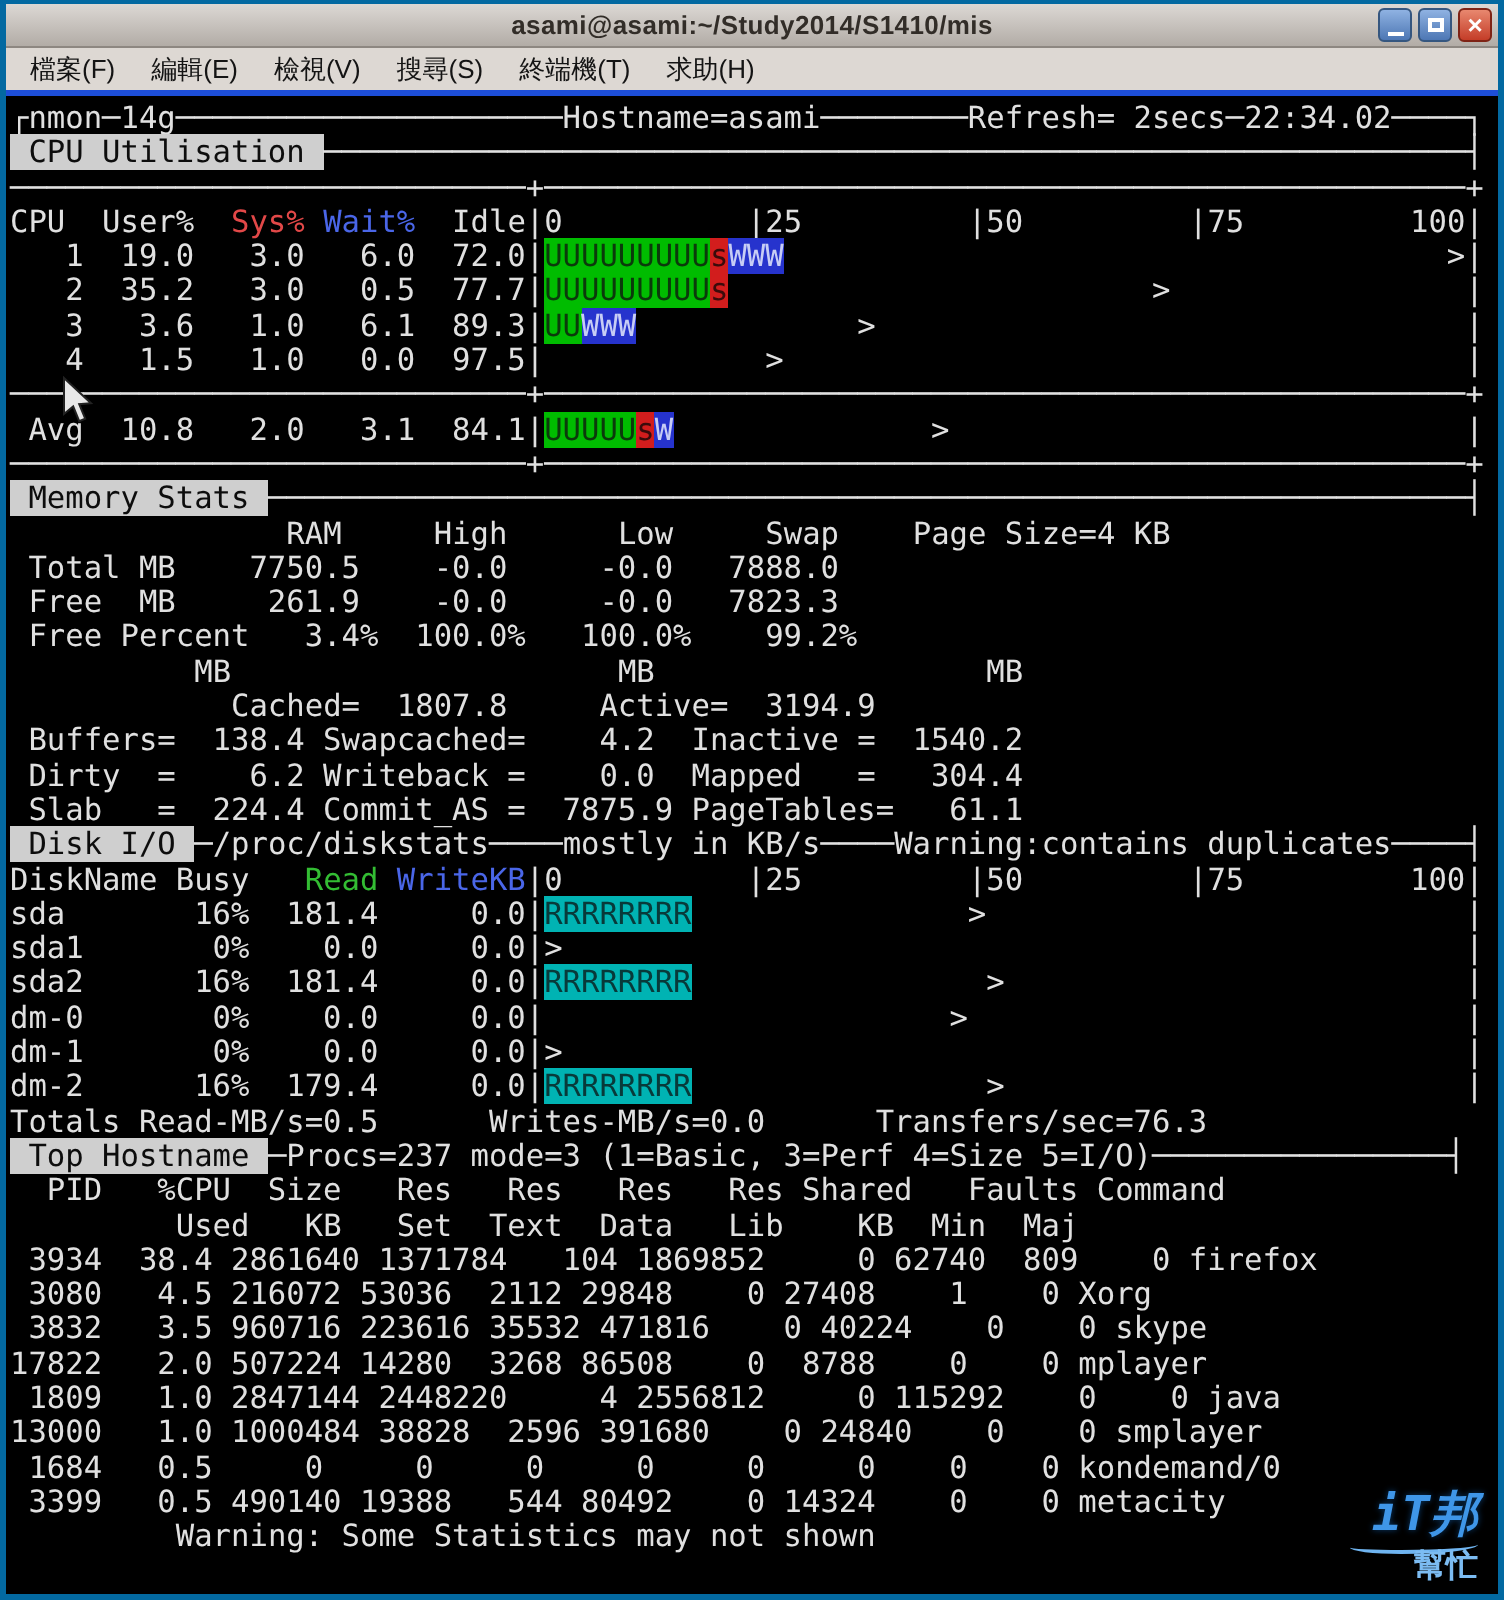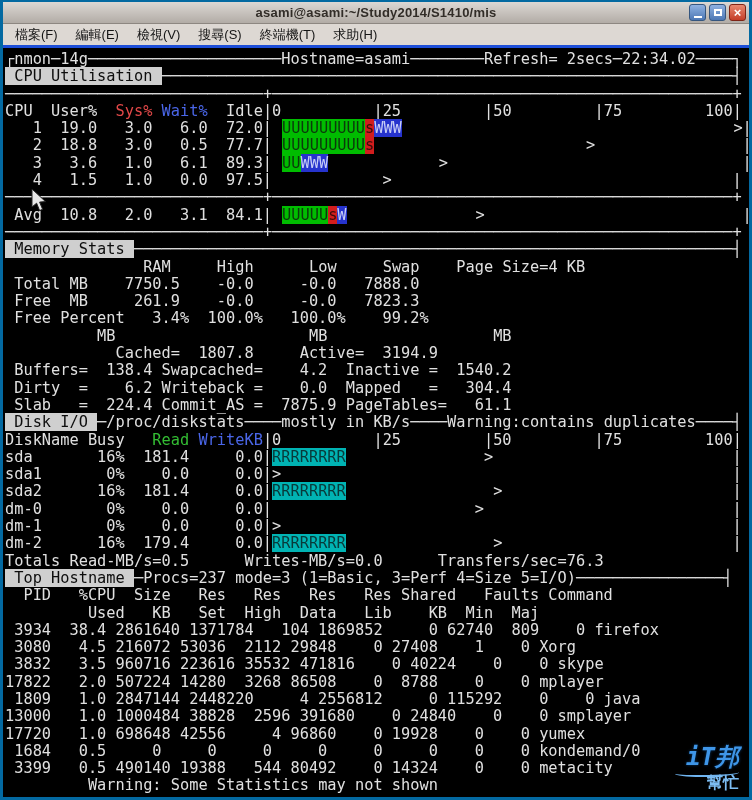--- a/index.html
+++ b/index.html
@@ -34,21 +34,21 @@
   
   .terminal { position:relative; width:746px; height:749px; background:#000;
               overflow:hidden; padding:3px 0 0 2px;
               font-family:"DejaVu Sans Mono", monospace;
               font-size:15.3px; line-height:17.3px; }
   .tl { white-space:pre; color:#e0e0e0; }
   .terminal .r   { color:var(--red); }
   .terminal .g   { color:var(--green); }
   .terminal .b   { color:var(--blue); }
   .terminal .rev { background:var(--revbg); color:#0d0d0d; }
-  .terminal .bu  { background:var(--ubg); color:#0b3a0b;margin-left:10px; }
+  .terminal .bu  { background:var(--ubg); color:#0b3a0b; }
   .terminal .bs  { background:var(--sbg); color:#3a0b0b; }
   .terminal .bw  { background:var(--wbg); color:#c7cdf5; }
   .terminal .br  { background:var(--rbg); color:#083a3a; }
 
   
   .watermark { position:absolute; right:10px; bottom:8px; text-align:right;
                pointer-events:none; }
   .wm-top { display:block; font-style:italic; font-weight:bold; font-size:24px;
             line-height:24px; color:#3f96e8; text-shadow:0 0 3px #0a3a6a; }
   .wm-bottom { display:block; font-weight:bold; font-size:16px;
@@ -88,21 +88,21 @@
     <span class="menu-item">求助(H)</span>
   </div>
 
   <div class="terminal">
     <div id="term-lines">
         <div class="tl"><span>┌nmon─14g</span><span>─────────────────────</span><span>Hostname=asami</span><span>────────</span><span>Refresh= 2secs</span><span>─</span><span>22:34.02</span><span>────</span><span>┐</span></div>
         <div class="tl"><span class="rev"> CPU Utilisation </span><span>──────────────────────────────────────────────────────────────</span><span>┤</span></div>
         <div class="tl"><span>────────────────────────────</span><span>+</span><span>──────────────────────────────────────────────────</span><span>+</span></div>
         <div class="tl"><span>CPU  User%  </span><span class="r">Sys%</span><span> </span><span class="b">Wait%</span><span>  Idle</span><span>|0</span><span>          </span><span>|25</span><span>         </span><span>|50</span><span>         </span><span>|75</span><span>         </span><span>100|</span></div>
         <div class="tl"><span>   1  19.0   3.0   6.0  72.0|</span><span class="bu">UUUUUUUUU</span><span class="bs">s</span><span class="bw">WWW</span><span>                                    </span><span>&gt;|</span></div>
-        <div class="tl"><span>   2  18.8   3.0   0.5  77.7|</span><span class="bu">UUUUUUUUU</span><span class="bs">s</span><span>                       </span><span>&gt;</span><span>                </span><span>|</span></div>
+        <div class="tl"><span>   2  35.2   3.0   0.5  77.7|</span><span class="bu">UUUUUUUUU</span><span class="bs">s</span><span>                       </span><span>&gt;</span><span>                </span><span>|</span></div>
         <div class="tl"><span>   3   3.6   1.0   6.1  89.3|</span><span class="bu">UU</span><span class="bw">WWW</span><span>            </span><span>&gt;</span><span>                                </span><span>|</span></div>
         <div class="tl"><span>   4   1.5   1.0   0.0  97.5|</span><span>            </span><span>&gt;</span><span>                                     </span><span>|</span></div>
         <div class="tl"><span>────────────────────────────</span><span>+</span><span>──────────────────────────────────────────────────</span><span>+</span></div>
         <div class="tl"><span> Avg  10.8   2.0   3.1  84.1|</span><span class="bu">UUUUU</span><span class="bs">s</span><span class="bw">W</span><span>              </span><span>&gt;</span><span>                            </span><span>|</span></div>
         <div class="tl"><span>────────────────────────────</span><span>+</span><span>──────────────────────────────────────────────────</span><span>+</span></div>
         <div class="tl"><span class="rev"> Memory Stats </span><span>─────────────────────────────────────────────────────────────────</span><span>┤</span></div>
         <div class="tl"><span>               </span><span>RAM</span><span>     </span><span>High</span><span>      </span><span>Low</span><span>     </span><span>Swap</span><span>    </span><span>Page Size=4 KB</span></div>
         <div class="tl"><span> Total MB    7750.5    -0.0     -0.0   7888.0</span></div>
         <div class="tl"><span> Free  MB     261.9    -0.0     -0.0   7823.3</span></div>
         <div class="tl"><span> Free Percent   3.4%  100.0%   100.0%    99.2%</span></div>
@@ -115,28 +115,27 @@
         <div class="tl"><span>DiskName Busy   </span><span class="g">Read</span><span> </span><span class="b">WriteKB</span><span>|0</span><span>          </span><span>|25</span><span>         </span><span>|50</span><span>         </span><span>|75</span><span>         </span><span>100|</span></div>
         <div class="tl"><span>sda       16%  181.4     0.0|</span><span class="br">RRRRRRRR</span><span>               </span><span>&gt;</span><span>                          </span><span>|</span></div>
         <div class="tl"><span>sda1       0%    0.0     0.0|</span><span>&gt;</span><span>                                                 </span><span>|</span></div>
         <div class="tl"><span>sda2      16%  181.4     0.0|</span><span class="br">RRRRRRRR</span><span>                </span><span>&gt;</span><span>                         </span><span>|</span></div>
         <div class="tl"><span>dm-0       0%    0.0     0.0|</span><span>                      </span><span>&gt;</span><span>                           </span><span>|</span></div>
         <div class="tl"><span>dm-1       0%    0.0     0.0|</span><span>&gt;</span><span>                                                 </span><span>|</span></div>
         <div class="tl"><span>dm-2      16%  179.4     0.0|</span><span class="br">RRRRRRRR</span><span>                </span><span>&gt;</span><span>                         </span><span>|</span></div>
         <div class="tl"><span>Totals Read-MB/s=0.5      Writes-MB/s=0.0      Transfers/sec=76.3</span></div>
         <div class="tl"><span class="rev"> Top Hostname </span><span>─Procs=237 mode=3 (1=Basic, 3=Perf 4=Size 5=I/O)</span><span>────────────────</span><span>┤</span></div>
         <div class="tl"><span>  PID   %CPU  Size   Res   Res   Res   Res Shared   Faults Command</span></div>
-        <div class="tl"><span>         </span><span>Used   KB   Set  High  Data   Lib    KB  Min  Maj</span></div>
+        <div class="tl"><span>         </span><span>Used   KB   Set  Text  Data   Lib    KB  Min  Maj</span></div>
         <div class="tl"><span> 3934  38.4 2861640 1371784   104 1869852     0 62740  809    0 firefox</span></div>
         <div class="tl"><span> 3080   4.5 216072 53036  2112 29848    0 27408    1    0 Xorg</span></div>
         <div class="tl"><span> 3832   3.5 960716 223616 35532 471816    0 40224    0    0 skype</span></div>
         <div class="tl"><span>17822   2.0 507224 14280  3268 86508    0  8788    0    0 mplayer</span></div>
         <div class="tl"><span> 1809   1.0 2847144 2448220     4 2556812     0 115292    0    0 java</span></div>
         <div class="tl"><span>13000   1.0 1000484 38828  2596 391680    0 24840    0    0 smplayer</span></div>
-        <div class="tl"><span>17720   1.0 698648 42556     4 96860    0 19928    0    0 yumex</span></div>
         <div class="tl"><span> 1684   0.5     0     0     0     0     0     0    0    0 kondemand/0</span></div>
         <div class="tl"><span> 3399   0.5 490140 19388   544 80492    0 14324    0    0 metacity</span></div>
         <div class="tl"><span>         </span><span>Warning: Some Statistics may not shown</span></div>
       </div>
     <div class="watermark">
       <span class="wm-top">iT邦</span>
       <span class="wm-swoosh"></span>
       <span class="wm-bottom">幫忙</span>
     </div>
   </div>

